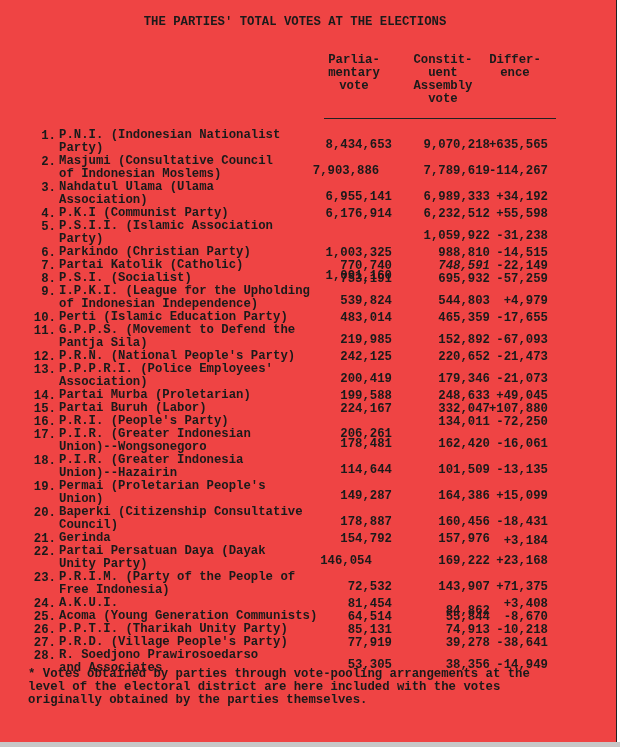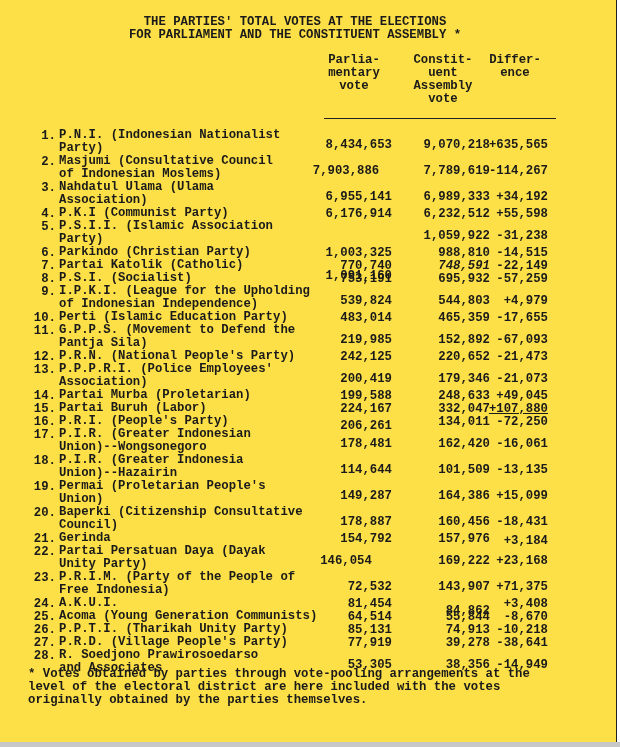--- a/index.html
+++ b/index.html
@@ -1,21 +1,21 @@
 <!DOCTYPE html>
 <html><head>
 <meta charset="utf-8">
 <style>
   html, body { margin: 0; padding: 0; }
   body {
     width: 620px; height: 747px; background: #ffffff; position: relative; overflow: hidden;
     font-family: "Liberation Mono", "DejaVu Sans Mono", monospace;
     color: #1a1a1a; font-weight: bold; font-size: 12.3px;
   }
-  .page { position: absolute; left: 0; top: 0; width: 616px; height: 743px; background: #fde047; }
+  .page { position: absolute; left: 0; top: 0; width: 616px; height: 743px; background: #ef4444; }
   .right-edge { position: absolute; left: 616px; top: 0; width: 4px; height: 747px; background: #ffffff; border-left: 1px solid #222; }
   .bottom-edge { position: absolute; left: 0; top: 742px; width: 620px; height: 5px; background: #c8c8c8; }
   .title { position: absolute; left: 0; width: 590px; text-align: center; line-height: 13px; font-size: 12.3px; letter-spacing: 0; }
   .title1 { top: 16px; }
   .title2 { top: 29px; }
   .colhead { position: absolute; top: 54px; line-height: 13px; text-align: center; font-size: 12.3px; }
   .ch1 { left: 322px; width: 64px; }
   .ch2 { left: 408px; width: 70px; }
   .ch3 { left: 484px; width: 62px; }
   .head-rule { position: absolute; top: 118px; left: 324px; width: 232px; height: 1px; border-top: 1.5px solid #222; }
@@ -26,21 +26,20 @@
   .v1 { left: 300px; width: 92px; }
   .v2 { left: 398px; width: 92px; }
   .v3 { left: 488px; width: 60px; }
   .footnote { position: absolute; left: 28px; top: 668px; width: 540px; line-height: 13px; font-size: 12.3px; white-space: pre; }
 </style>
 </head>
 <body>
 
 <div class="page">
   <div class="title title1">THE PARTIES' TOTAL VOTES AT THE ELECTIONS</div>
-  <div class="title title2">FOR PARLIAMENT AND THE CONSTITUENT ASSEMBLY *</div>
 
   <div class="colhead ch1" style="white-space:pre">Parlia-
 mentary
 vote</div>
   <div class="colhead ch2" style="white-space:pre">Constit-
 uent
 Assembly
 vote</div>
   <div class="colhead ch3" style="white-space:pre">Differ-
 ence</div>
@@ -150,26 +149,26 @@
         <div class="name">Partai Murba (Proletarian)</div>
         <div class="v v1" style="top: 0px;">199,588</div>
         <div class="v v2" style="top: 0px;">248,633</div>
         <div class="v v3" style="top: 0px; text-align: right;">+49,045</div>
       </div>
       <div class="row" style="top: 402px;">
         <div class="num">15.</div>
         <div class="name">Partai Buruh (Labor)</div>
         <div class="v v1" style="top: 0px;">224,167</div>
         <div class="v v2" style="top: 0px;">332,047</div>
-        <div class="v v3" style="top: 0px; text-decoration: underline;">+107,880</div>
+        <div class="v v3" style="top: 0px;">+107,880</div>
       </div>
       <div class="row" style="top: 415px;">
         <div class="num">16.</div>
         <div class="name">P.R.I. (People's Party)</div>
-        <div class="v v1" style="top: 4px;">206,261</div>
+        <div class="v v1" style="top: 12px;">206,261</div>
         <div class="v v2" style="top: 0px;">134,011</div>
         <div class="v v3" style="top: 0px;">-72,250</div>
       </div>
       <div class="row" style="top: 428px;">
         <div class="num">17.</div>
         <div class="name">P.I.R. (Greater Indonesian
 Union)--Wongsonegoro</div>
         <div class="v v1" style="top: 9px;">178,481</div>
         <div class="v v2" style="top: 9px;">162,420</div>
         <div class="v v3" style="top: 9px;">-16,061</div>

